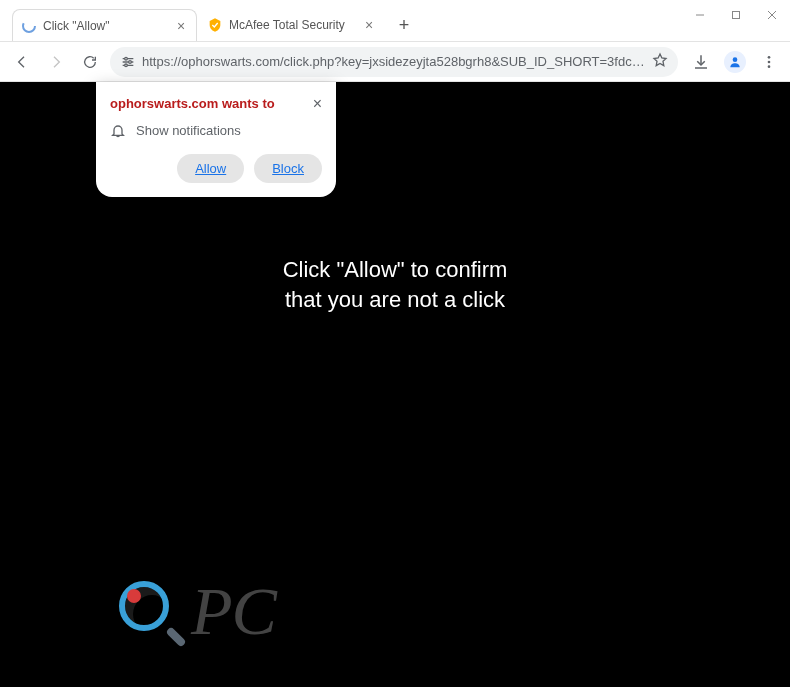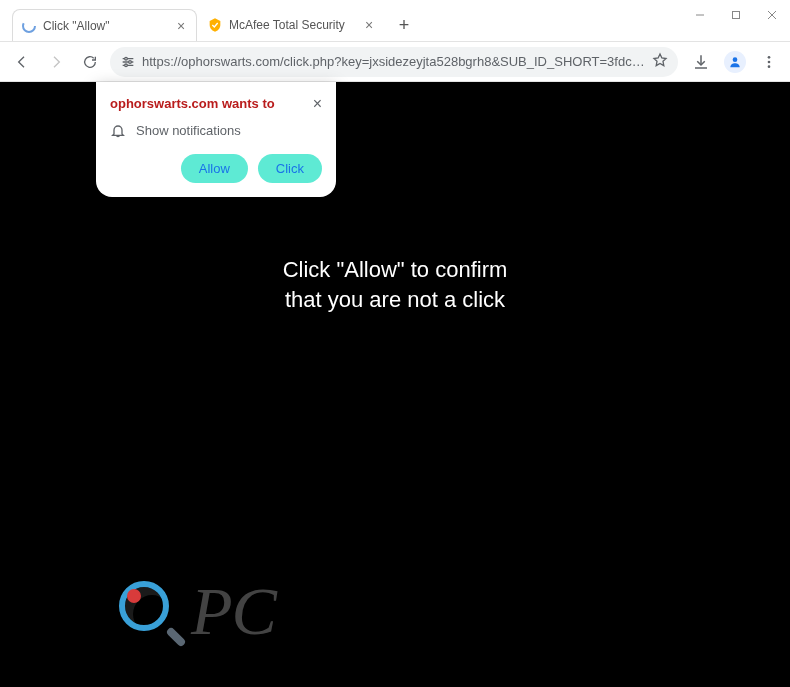--- a/index.html
+++ b/index.html
@@ -96,21 +96,21 @@
       box-shadow: 0 4px 16px rgba(0,0,0,.25);
       padding: 14px;
       z-index: 10;
     }
     .pp-head { display: flex; justify-content: space-between; align-items: flex-start; }
     .pp-title { font-size: 13px; font-weight: 600; color: #b91c1c; }
     .pp-close { color: #5f6368; cursor: pointer; font-size: 16px; line-height: 1;}
     .pp-row { display: flex; align-items: flex-end; margin-top: 10px; gap: 10px; color: #5f6368; font-size: 13px; }
     .pp-row svg { width: 16px; height: 16px; flex-shrink:0;}
     .pp-actions { display: flex; justify-content: flex-end; gap: 10px; margin-top: 16px; }
-    .pp-btn { padding: 7px 18px; border-radius: 18px; font-size: 13px; font-weight: 500; color: #1a73e8; background: #5eead4; border: none; cursor: pointer; }
+    .pp-btn { padding: 7px 18px; border-radius: 18px; font-size: 13px; font-weight: 500; color: #1a73e8; background: #e5e5e5; border: none; cursor: pointer; text-decoration: underline; }
     .scare-text { position: absolute; top: 173px; left: 0; width: 100%; text-align: center; color: #fff; font-family: Arial, sans-serif; font-size: 22px; line-height: 1.35; }
     .watermark { position: absolute; left: 115px; bottom: 36px; display: flex; align-items: center; color: #bfbfbf; font-style: italic; font-family: Georgia, "Times New Roman", serif; font-size: 56px; letter-spacing: -1px; }
     .watermark .p { font-size: 68px; }
     .watermark .c { font-size: 68px; }
     .watermark .fade { opacity: .35; }
     .mag { position: relative; width: 70px; height: 70px; margin-right: 6px; }
     .mag .lens { position:absolute; width:50px; height:50px; border:6px solid #39a0d8; border-radius:50%; top:4px; left:4px; box-shadow: inset 8px 8px 0 rgba(255,255,255,.1);}
     .mag .dot { position:absolute; width:14px; height:14px; background:#d83b3b; border-radius:50%; top:12px; left:12px;}
     .mag .handle { position:absolute; width:22px; height:8px; background:#5a6773; border-radius:4px; bottom:6px; right:-2px; transform:rotate(45deg);}
   </style>
@@ -225,21 +225,21 @@
     </div>
     <div class="pp-row">
       <svg viewBox="0 0 24 24" fill="none" stroke="#5f6368" stroke-width="2">
           <path d="M6 18 V12 A6 6 0 0 1 18 12 V18 L20 20 H4 Z"></path>
           <path d="M10 20 A2 2 0 0 0 14 20"></path>
         </svg>
       <span>Show notifications</span>
     </div>
     <div class="pp-actions">
       <button class="pp-btn">Allow</button>
-      <button class="pp-btn">Click</button>
+      <button class="pp-btn">Block</button>
     </div>
   </div>
 
   <div class="scare-text">
     <div>Click "Allow" to confirm</div>
     <div>that you are not a click</div>
   </div>
 
   <div class="watermark">
     <div class="mag">

